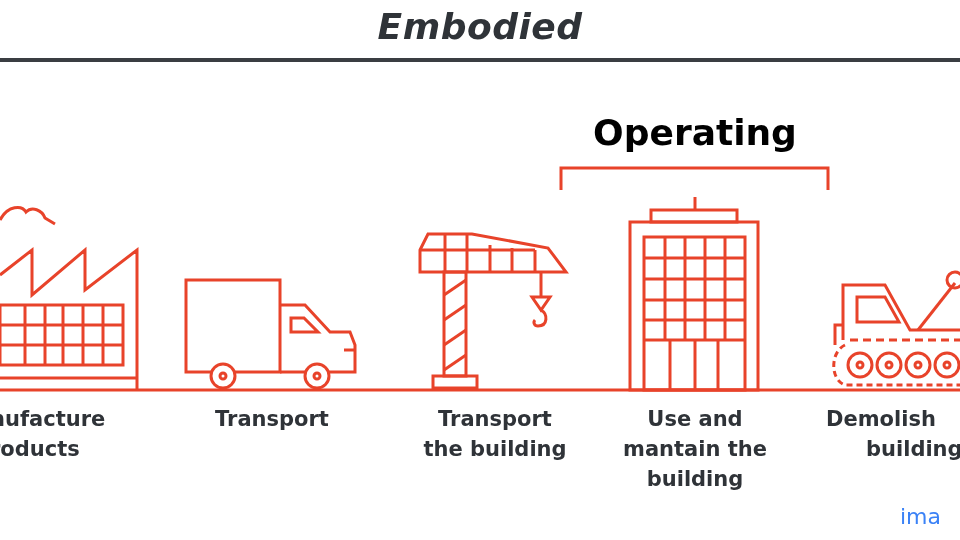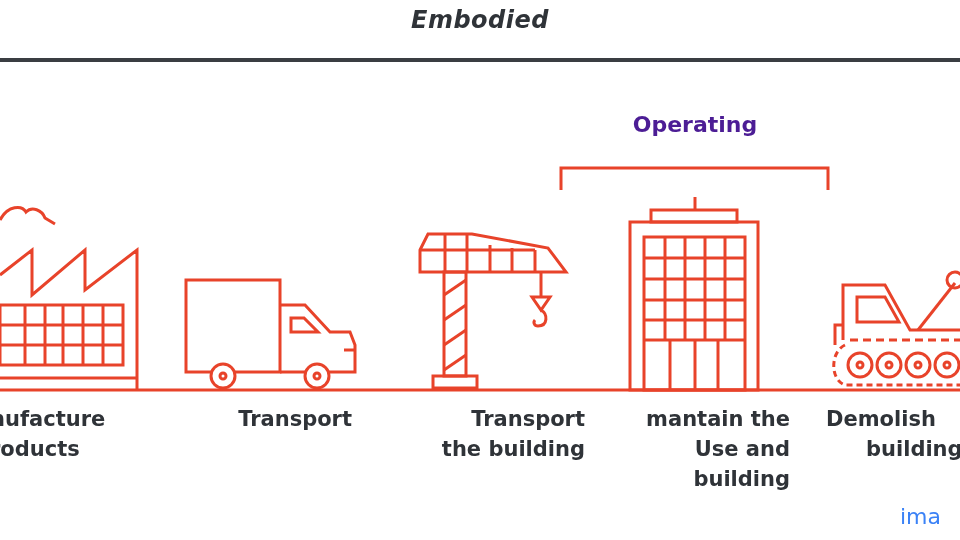--- a/index.html
+++ b/index.html
@@ -1,20 +1,20 @@
 <!DOCTYPE html>
 <html><head>
 <meta charset="utf-8">
 <style>
   html, body { margin:0; padding:0; }
   body { width:960px; height:540px; background:#ffffff; position:relative; overflow:hidden; font-family:"DejaVu Sans", sans-serif; }
-  .title { position:absolute; left:0; width:960px; top:6px; text-align:center; font-size:24px; font-weight:bold; font-style:italic; color:#2f3338; letter-spacing:0.5px; }
+  .title { position:absolute; left:0; width:960px; top:6px; text-align:center; font-size:36px; font-weight:bold; font-style:italic; color:#2f3338; letter-spacing:0.5px; }
   .rule { position:absolute; left:0; top:58px; width:960px; height:4px; background:#3a3d42; }
-  .op-title { position:absolute; left:560px; width:270px; top:112px; text-align:center; font-size:22px; font-weight:bold; color:#4c1d95; }
-  .label { position:absolute; text-align:right; font-size:21px; font-weight:bold; color:#2f3338; line-height:30px; white-space:nowrap; }
+  .op-title { position:absolute; left:560px; width:270px; top:112px; text-align:center; font-size:36px; font-weight:bold; color:#000000; }
+  .label { position:absolute; text-align:center; font-size:21px; font-weight:bold; color:#2f3338; line-height:30px; white-space:nowrap; }
   .credit { position:absolute; left:900px; top:504px; font-size:22px; color:#3b82f6; white-space:nowrap; }
   svg.art { position:absolute; left:0; top:0; }
 </style>
 </head>
 <body>
 
 <div class="title">Embodied</div>
 <div class="rule"></div>
 
 <div class="op-title">Operating</div>
@@ -117,22 +117,22 @@
 <div class="label" style="left:192px; top:404px; width:160px;">
   <div>Transport</div>
 </div>
 
 <div class="label" style="left:405px; top:404px; width:180px;">
   <div>Transport</div>
   <div>the building</div>
 </div>
 
 <div class="label" style="left:600px; top:404px; width:190px;">
+  <div>Use and</div>
   <div>mantain the</div>
-  <div>Use and</div>
   <div>building</div>
 </div>
 
 <div class="label" style="left:826px; top:404px; width:180px; text-align:left;">
   <div>Demolish</div>
   <div style="padding-left:40px;">building</div>
 </div>
 
 <div class="credit">ima</div>
 

